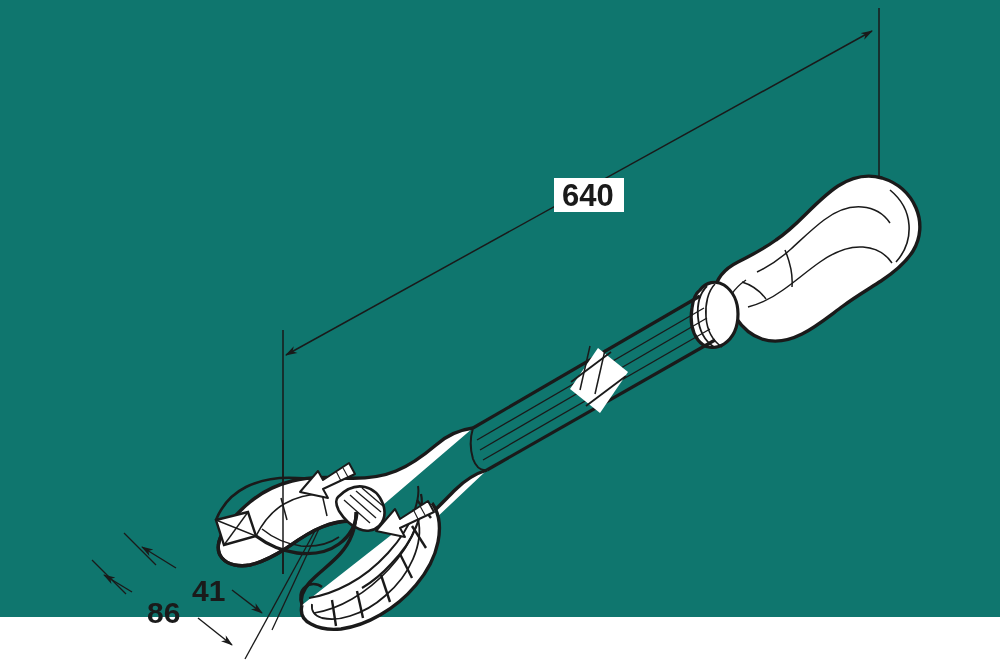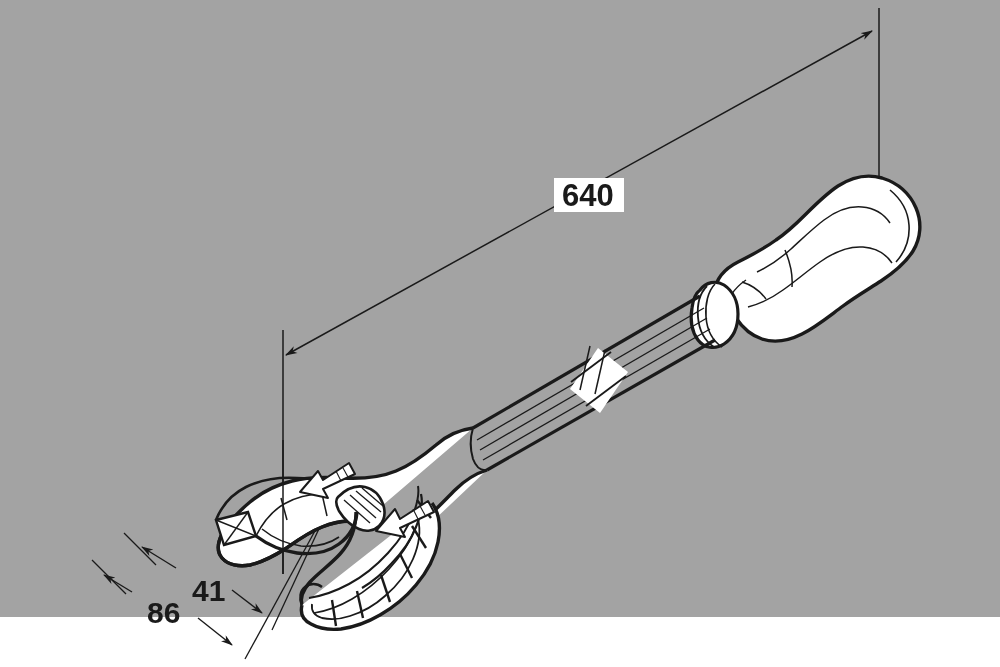--- a/index.html
+++ b/index.html
@@ -11,21 +11,21 @@
   body {
     width: 1000px;
     height: 667px;
     overflow: hidden;
     font-family: "Liberation Sans", sans-serif;
   }
   #drawing-root {
     position: relative;
     width: 1000px;
     height: 617px;
-    background: #a3a3a3;
+    background: #0f766e;
   }
   #drawing-svg {
     position: absolute;
     left: 0;
     top: 0;
     width: 1000px;
     height: 667px;
     display: block;
   }
   .dim-text {

